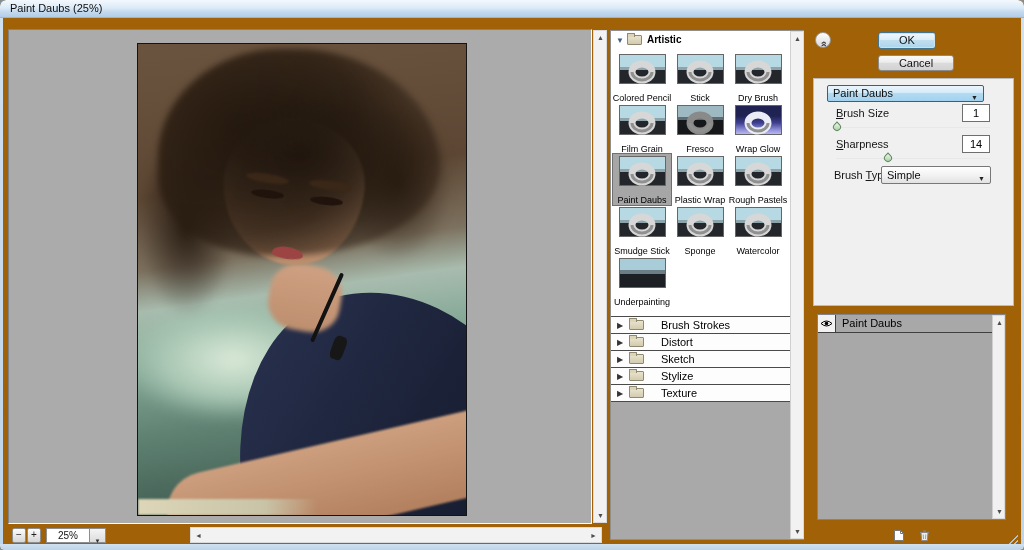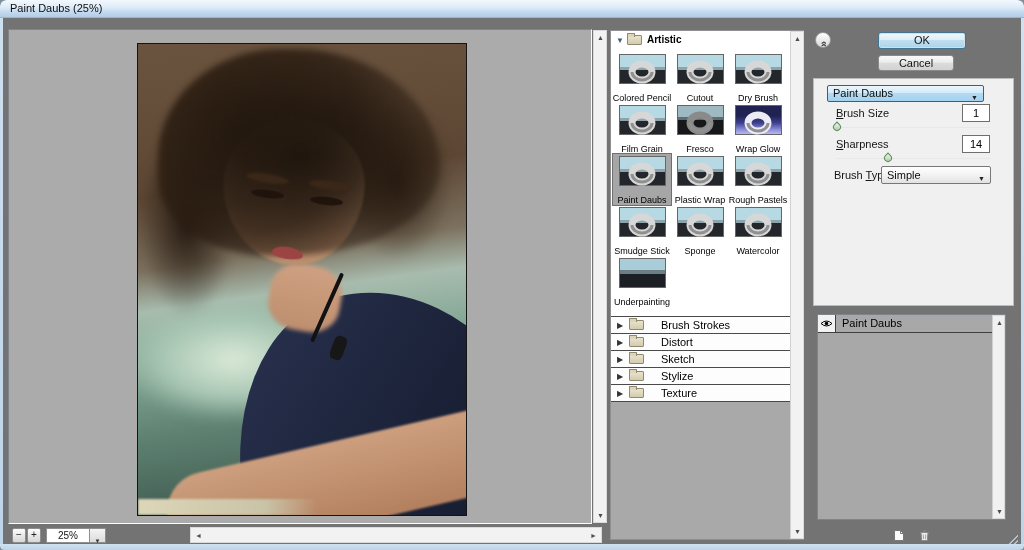--- a/index.html
+++ b/index.html
@@ -1,17 +1,17 @@
 <!DOCTYPE html>
 <html><head>
 <meta charset="utf-8">
 <style>
   html,body{margin:0;padding:0;background:#888;}
   *{box-sizing:border-box;font-family:"Liberation Sans",sans-serif;}
-  .dialog{position:relative;width:1024px;height:550px;background:#737373;border-radius:6px 6px 4px 4px;overflow:hidden;box-shadow:0 0 0 1px #7c96ad;}
+  .dialog{position:relative;width:1024px;height:550px;background:#a16207;border-radius:6px 6px 4px 4px;overflow:hidden;box-shadow:0 0 0 1px #7c96ad;}
   
   .titlebar{position:absolute;left:0;top:0;width:1024px;height:18px;
     background:linear-gradient(#f3f8fd,#dcebf8 45%,#c3d9ee 70%,#b3cde7);
     border-bottom:1px solid #9db4ca;border-radius:6px 6px 0 0;}
   .titlebar .title{position:absolute;left:10px;top:2px;font-size:11px;color:#0d0d0d;}
   .edge{position:absolute;background:linear-gradient(#cfe0f0,#bed4e8);z-index:40;}
   .edge.l{left:0;top:18px;width:3px;height:526px;}
   .edge.r{right:0;top:18px;width:3px;height:526px;}
   .edge.b{left:0;top:544px;width:1024px;height:6px;border-radius:0 0 4px 4px;}
   
@@ -80,21 +80,21 @@
   .fcat .tri{position:absolute;left:6px;top:4px;font-size:8px;color:#333;}
   .fcat .folder{left:18px;top:3px;}
   .fcat .name{position:absolute;left:50px;top:2px;font-size:11px;color:#000;}
   .ffill{position:absolute;left:0;top:371px;width:192px;height:137px;background:#a9a9a9;}
   .fscroll{left:790px;top:31px;width:14px;height:508px;border-left:1px solid #d0d0d0;}
   .fscroll .up{left:3px;top:3px;}
   .fscroll .down{left:3px;bottom:3px;}
   
   .chevbtn{position:absolute;left:815px;top:32px;width:16px;height:16px;border:1px solid #9a9a9a;border-radius:50%;background:linear-gradient(#fefefe,#d9d9d9);cursor:pointer;}
   .chevbtn .g{position:absolute;left:2px;top:1px;font-size:11px;font-weight:bold;color:#444;transform:rotate(-90deg);transform-origin:6px 7px;}
-  .okbtn{position:absolute;left:878px;top:32px;width:88px;height:17px;border:1px solid #45748f;border-radius:3px;
+  .okbtn{position:absolute;left:878px;top:32px;width:58px;height:17px;border:1px solid #45748f;border-radius:3px;
     background:linear-gradient(#f0f8fc,#dcedf7 45%,#c0def0 50%,#aad4ea);box-shadow:0 0 0 1px #cbe3ef inset;
     font-size:11px;text-align:center;line-height:15px;color:#131313;cursor:pointer;}
   .cancelbtn{position:absolute;left:878px;top:55px;width:76px;height:16px;border:1px solid #8a8a8a;border-radius:3px;
     background:linear-gradient(#fafafa,#ececec 45%,#dcdcdc 50%,#d2d2d2);font-size:11px;text-align:center;line-height:14px;color:#131313;cursor:pointer;}
   .groupbox{position:absolute;left:813px;top:78px;width:201px;height:228px;border:1px solid #bcbcbc;background:#f0f0f0;}
   .fselect{position:absolute;left:827px;top:85px;width:157px;height:17px;border:1px solid #2c628b;border-radius:2px;
     background:linear-gradient(#ebf6fc,#d3ebf9 45%,#b3daf2 50%,#a2d2ef);font-size:11px;color:#0c0c0c;line-height:15px;padding-left:5px;cursor:pointer;}
   .ddarrow{position:absolute;right:5px;top:4px;font-size:7px;color:#222;}
   .ctl-label{position:absolute;font-size:11px;color:#141414;}
   .u{text-decoration:underline;}
@@ -183,21 +183,21 @@
           <div class="tlabel">Colored Pencil</div>
         </div>
 
         <div class="thumb">
           <div class="timg">
             <svg width="45" height="36" viewBox="0 0 45 36" aria-hidden="true">
               <ellipse cx="22" cy="17" rx="10" ry="8" fill="none" stroke="#d7d7d7" stroke-width="7"></ellipse>
               <path d="M12 17a10 8 0 0 0 20 0" fill="none" stroke="#909090" stroke-width="3"></path>
             </svg>
           </div>
-          <div class="tlabel">Cutout</div>
+          <div class="tlabel">Stick</div>
         </div>
 
         <div class="thumb">
           <div class="timg">
             <svg width="45" height="36" viewBox="0 0 45 36" aria-hidden="true">
               <ellipse cx="22" cy="17" rx="10" ry="8" fill="none" stroke="#d7d7d7" stroke-width="7"></ellipse>
               <path d="M12 17a10 8 0 0 0 20 0" fill="none" stroke="#909090" stroke-width="3"></path>
             </svg>
           </div>
           <div class="tlabel">Dry Brush</div>

